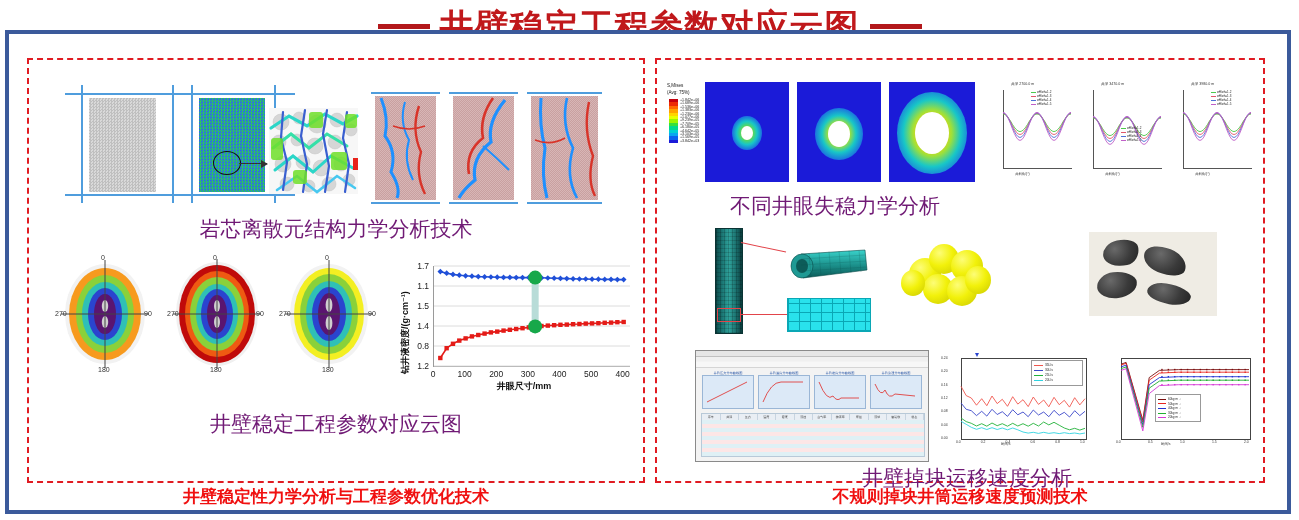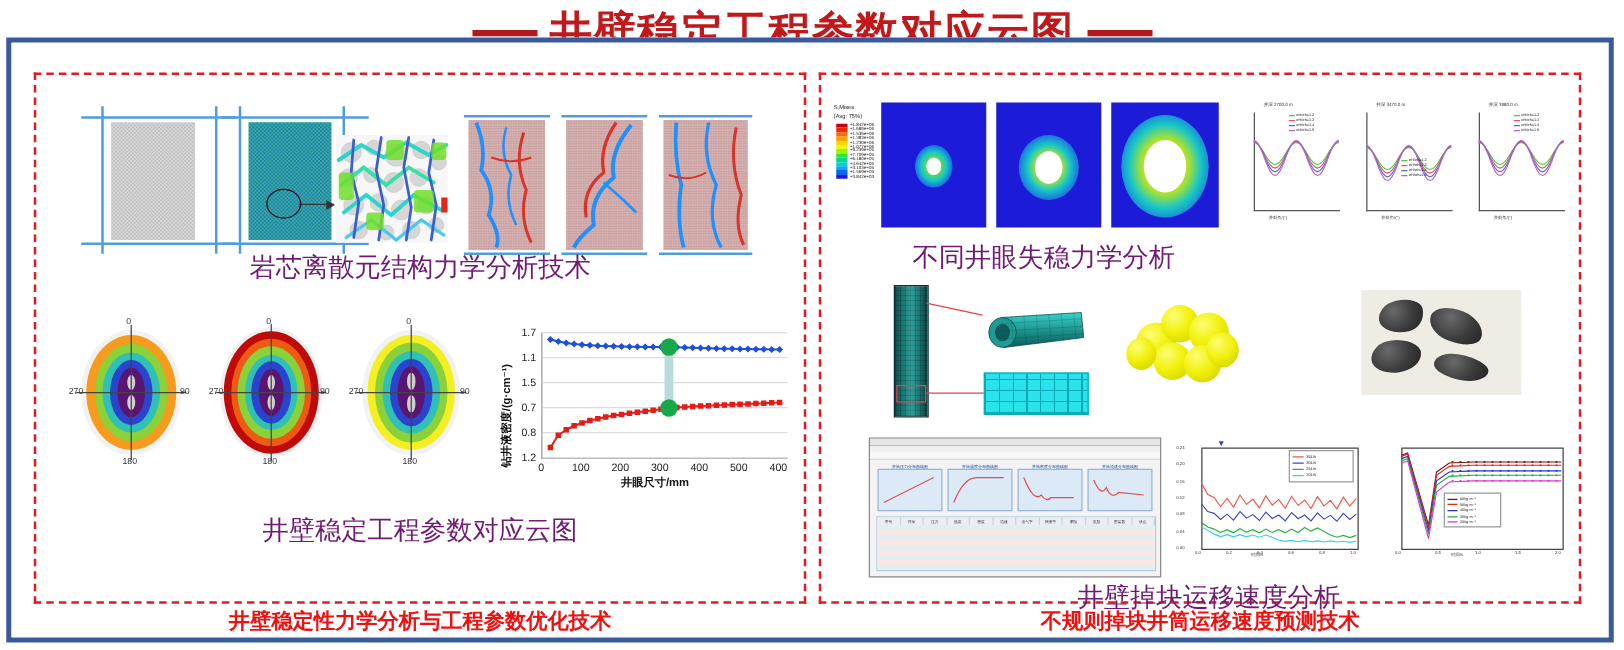--- a/index.html
+++ b/index.html
@@ -211,21 +211,21 @@
       <div class="blue-guide" style="left:0;top:112px;width:75px;height:2px;"></div>
       <div class="speckle-rock" style="position:absolute;left:4px;top:6px;width:67px;height:104px;"></div>
       <svg style="position:absolute;left:4px;top:6px" width="67" height="104" viewBox="0 0 67 104">
         <path d="M10 2 Q8 30 14 52 Q10 80 16 102" stroke="#1e90ff" stroke-width="3" fill="none"></path>
         <path d="M36 2 Q30 28 42 52 Q34 80 46 102" stroke="#1e90ff" stroke-width="2.6" fill="none"></path>
         <path d="M58 6 Q52 34 62 60 Q56 84 64 100" stroke="#d8342a" stroke-width="2.4" fill="none"></path>
         <path d="M4 44 Q20 50 34 42" stroke="#d8342a" stroke-width="1.6" fill="none"></path>
       </svg>
     </div>
 
-    <div class="sub-caption" style="left:0;top:140px;width:100%;">岩芯离散元结构力学分析技术</div>
+    <div class="sub-caption" style="left:0;top:155px;width:100%;">岩芯离散元结构力学分析技术</div>
 
     <div class="polar" style="left:28px;top:196px;width:96px;height:116px;">
       <svg width="96" height="116" viewBox="0 0 96 116">
         <g transform="translate(48,58)">
           <ellipse rx="40" ry="50" fill="#f2f2f2"></ellipse>
           <ellipse rx="36" ry="46" fill="#f79a1e"></ellipse>
           <ellipse rx="29" ry="39" fill="#8ad13a"></ellipse>
           <ellipse rx="23" ry="32" fill="#2fc0b6"></ellipse>
           <ellipse rx="17" ry="26" fill="#2a44cf"></ellipse>
           <ellipse rx="11" ry="20" fill="#5a1570"></ellipse>
@@ -282,21 +282,21 @@
       <div class="axis-lbl" style="left:87px;top:54px;">90</div>
       <div class="axis-lbl" style="left:41px;top:110px;">180</div>
       <div class="axis-lbl" style="left:-2px;top:54px;">270</div>
     </div>
 
     <div class="lc" style="left:360px;top:196px;width:250px;height:140px;">
       <div class="ylabel" style="left:10px;top:118px;">钻井液密度/(g·cm⁻¹)</div>
       <div id="lc-yticks">
           <div class="ytick" style="left: 16px; top: 105px; width: 24px;">1.2</div>
           <div class="ytick" style="left: 16px; top: 85px; width: 24px;">0.8</div>
-          <div class="ytick" style="left: 16px; top: 65px; width: 24px;">0.7</div>
+          <div class="ytick" style="left: 16px; top: 65px; width: 24px;">1.4</div>
           <div class="ytick" style="left: 16px; top: 45px; width: 24px;">1.5</div>
           <div class="ytick" style="left: 16px; top: 25px; width: 24px;">1.1</div>
           <div class="ytick" style="left: 16px; top: 5px; width: 24px;">1.7</div>
         </div>
       <div id="lc-xticks">
           <div class="xtick" style="left: 34px; top: 113px; width: 20px;">0</div>
           <div class="xtick" style="left: 65.6129px; top: 113px; width: 20px;">100</div>
           <div class="xtick" style="left: 97.2258px; top: 113px; width: 20px;">200</div>
           <div class="xtick" style="left: 128.839px; top: 113px; width: 20px;">300</div>
           <div class="xtick" style="left: 160.452px; top: 113px; width: 20px;">400</div>

